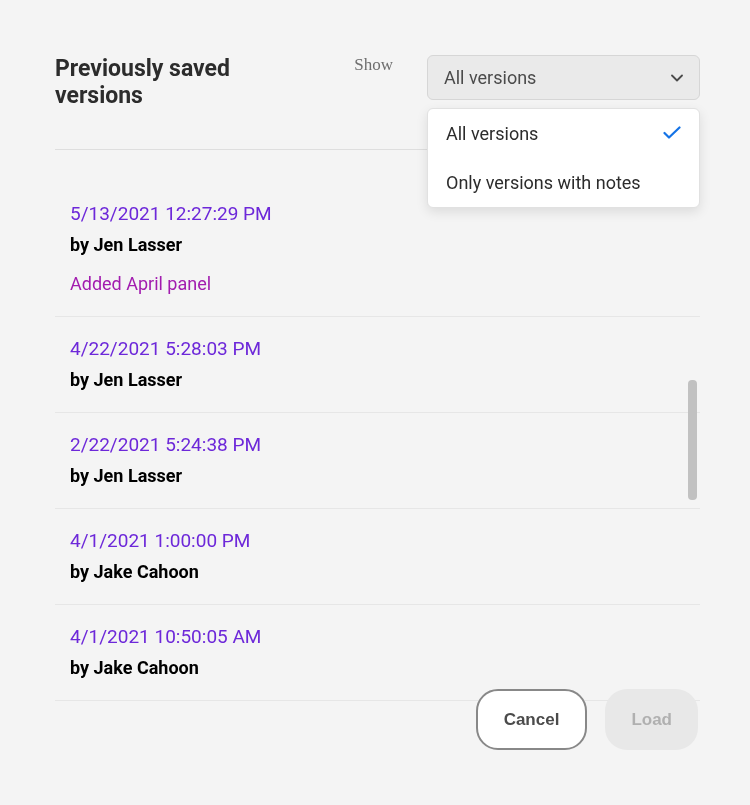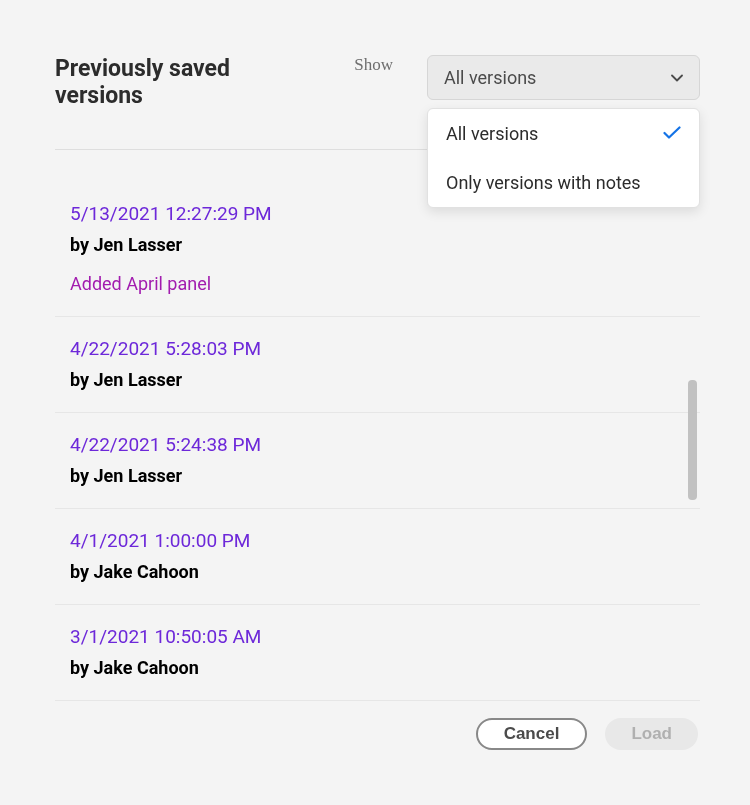--- a/index.html
+++ b/index.html
@@ -126,21 +126,21 @@
       border-radius: 4px;
     }
     .footer-buttons {
       position: absolute;
       bottom: 55px;
       right: 52px;
       display: flex;
       gap: 18px;
     }
     .btn {
-      height: 32px;
+      height: 61px;
       padding: 0 26px;
       border-radius: 22px;
       font-size: 17px;
       font-weight: 600;
       cursor: pointer;
       display: flex;
       align-items: center;
       justify-content: center;
     }
     .btn-cancel {
@@ -189,29 +189,29 @@
     <div class="version-item">
       <div class="version-timestamp">5/13/2021 12:27:29 PM</div>
       <div class="version-author">by Jen Lasser</div>
       <div class="version-note">Added April panel</div>
     </div>
     <div class="version-item">
       <div class="version-timestamp">4/22/2021 5:28:03 PM</div>
       <div class="version-author">by Jen Lasser</div>
     </div>
     <div class="version-item">
-      <div class="version-timestamp">4/22/2021 5:24:38 PM</div>
+      <div class="version-timestamp">2/22/2021 5:24:38 PM</div>
       <div class="version-author">by Jen Lasser</div>
     </div>
     <div class="version-item">
       <div class="version-timestamp">4/1/2021 1:00:00 PM</div>
       <div class="version-author">by Jake Cahoon</div>
     </div>
     <div class="version-item">
-      <div class="version-timestamp">3/1/2021 10:50:05 AM</div>
+      <div class="version-timestamp">4/1/2021 10:50:05 AM</div>
       <div class="version-author">by Jake Cahoon</div>
     </div>
 
     <div class="scrollbar-track">
       <div class="scrollbar-thumb"></div>
     </div>
 
   </div>
 </div>
 

